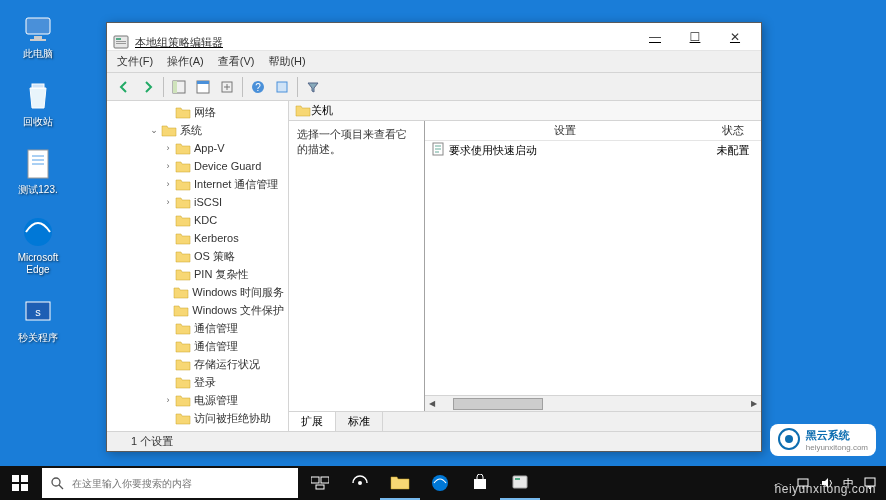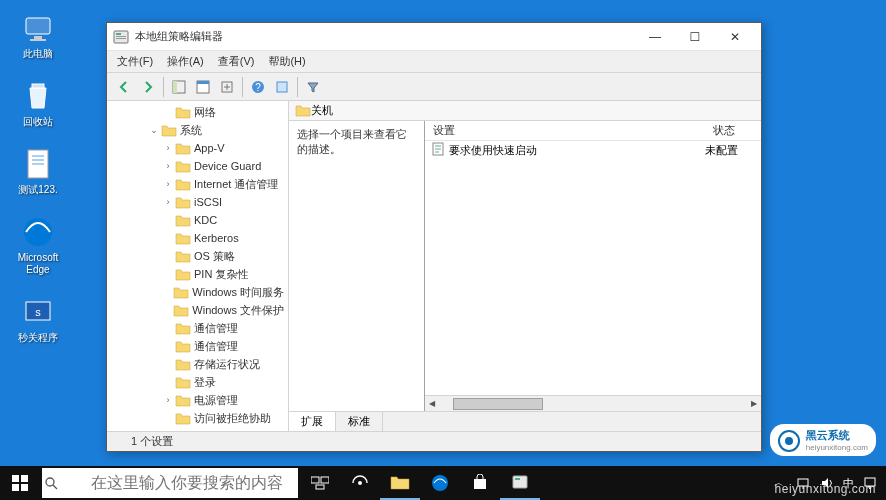--- a/index.html
+++ b/index.html
@@ -6,21 +6,21 @@
 body { width: 886px; height: 500px; background: #1a7dd8; overflow: hidden; position: relative; }
 
 
 .desktop-icons { position: absolute; top: 10px; left: 8px; width: 60px; }
 .desktop-icon { display: flex; flex-direction: column; align-items: center; margin-bottom: 18px; cursor: pointer; }
 .desktop-icon .ico { width: 36px; height: 36px; display: flex; align-items: center; justify-content: center; }
 .desktop-icon .lbl { color: #fff; font-size: 10px; text-align: center; text-shadow: 1px 1px 2px rgba(0,0,0,.7); margin-top: 2px; line-height: 12px; }
 
 
 .window { position: absolute; left: 106px; top: 22px; width: 656px; height: 430px; background: #fff; border: 1px solid #5a5a5a; box-shadow: 2px 2px 10px rgba(0,0,0,.3); display: flex; flex-direction: column; }
-.titlebar { height: 28px; display: flex; align-items: center; padding: 0 6px; background: #fff; border-bottom: 1px solid #e5e5e5; }
+.titlebar { height: 28px; display: flex; align-items: flex-end; padding: 0 6px; background: #fff; border-bottom: 1px solid #e5e5e5; text-decoration: underline; }
 .titlebar .appicon { width: 16px; height: 16px; margin-right: 6px; }
 .titlebar .title { font-size: 11px; flex: 1; color: #333; }
 .winbtns { display: flex; }
 .winbtn { width: 40px; height: 26px; display: flex; align-items: center; justify-content: center; font-size: 12px; color: #333; }
 
 .menubar { height: 22px; display: flex; gap: 14px; padding: 0 10px; font-size: 11px; align-items: center; color: #333; background: #f0f0f0; border-bottom: 1px solid #d4d4d4; }
 .toolbar { height: 28px; display: flex; align-items: center; gap: 2px; padding: 0 6px; background: #f0f0f0; border-bottom: 1px solid #d4d4d4; }
 .toolbtn { width: 22px; height: 22px; display: flex; align-items: center; justify-content: center; border: 1px solid transparent; }
 .toolsep { width: 1px; height: 20px; background: #c0c0c0; margin: 0 2px; }
 
@@ -28,21 +28,21 @@
 .tree { width: 182px; border-right: 1px solid #d4d4d4; overflow: auto; padding: 2px 0; font-size: 11px; color: #333; }
 .tree-row { display: flex; align-items: center; height: 18px; padding-right: 4px; white-space: nowrap; cursor: default; }
 .tindent { display: inline-block; height: 1px; }
 .texpand { width: 14px; height: 14px; display: inline-flex; align-items: center; justify-content: center; font-size: 9px; color: #666; }
 .tfolder { width: 16px; height: 14px; display: inline-flex; align-items: center; justify-content: center; margin-right: 3px; }
 
 .rightpane { flex: 1; display: flex; flex-direction: column; }
 .pane-header { height: 20px; display: flex; align-items: center; gap: 0; padding: 0 6px; font-size: 11px; border-bottom: 1px solid #d4d4d4; background: #f7f7f7; }
 .pane-body { flex: 1; display: flex; overflow: hidden; position: relative; }
 .desc-col { width: 136px; padding: 6px 8px; font-size: 11px; color: #333; border-right: 1px solid #a3a3a3; }
-.settings-col { flex: 1; display: flex; flex-direction: column; font-size: 11px; }
+.settings-col { flex: 1; display: flex; flex-direction: column; font-size: 11px; text-align: center; }
 .settings-header { display: flex; height: 20px; border-bottom: 1px solid #e5e5e5; }
 .settings-header > div { padding: 2px 8px; color: #333; }
 .settings-header .col1 { flex: 1; }
 .settings-header .col2 { width: 56px; }
 .settings-rows { flex: 1; }
 .setting-row { display: flex; height: 18px; align-items: center; }
 .setting-row .c1 { flex: 1; display: flex; align-items: center; gap: 4px; padding-left: 6px; }
 .setting-row .c2 { width: 56px; }
 .hscroll { height: 16px; background: #f0f0f0; border-top: 1px solid #d4d4d4; display: flex; align-items: center; }
 .hscroll .thumb { width: 90px; height: 12px; background: #cdcdcd; margin-left: 14px; border: 1px solid #a0a0a0; }
@@ -52,29 +52,29 @@
 .pane-tab { padding: 2px 12px; border-right: 1px solid #d4d4d4; background: #fff; }
 .pane-tab.inactive { background: #f0f0f0; }
 
 .statusbar { height: 20px; border-top: 1px solid #d4d4d4; font-size: 11px; padding: 2px 24px; color: #333; background: #f0f0f0; }
 
 
 .taskbar { position: absolute; bottom: 0; left: 0; right: 0; height: 34px; background: #101010; display: flex; align-items: center; }
 .startbtn { width: 40px; height: 34px; display: flex; align-items: center; justify-content: center; }
 .searchbox { display: flex; align-items: center; height: 30px; width: 256px; background: #fff; margin: 0 2px; }
 .searchbox .sicon { width: 30px; display: flex; align-items: center; justify-content: center; color: #555; }
-.searchbox input { flex: 1; border: none; outline: none; font-size: 16px; color: #555; margin-left: 32px; }
+.searchbox input { flex: 1; border: none; outline: none; font-size: 10px; color: #555; }
 .taskicons { display: flex; height: 34px; }
 .taskicon { width: 40px; display: flex; align-items: center; justify-content: center; }
 .taskicon.active { border-bottom: 2px solid #76b9ed; }
 .tray { margin-left: auto; display: flex; align-items: center; gap: 8px; padding: 0 8px; color: #fff; font-size: 10px; }
 .tray .trayicon { width: 16px; height: 16px; display: flex; align-items: center; justify-content: center; }
 
 
-.watermark-logo { position: absolute; right: 10px; bottom: 44px; display: flex; align-items: flex-end; gap: 6px; background: #fff; padding: 4px 8px; border-radius: 14px; font-size: 11px; color: #0d6db0; }
+.watermark-logo { position: absolute; right: 10px; bottom: 44px; display: flex; align-items: flex-start; gap: 6px; background: #fff; padding: 4px 8px; border-radius: 8px; font-size: 11px; color: #0d6db0; }
 .watermark-url { position: absolute; right: 10px; bottom: 4px; font-size: 12px; color: #fff; opacity: .8; letter-spacing: .5px; }
 
 
 .folder-svg { fill: #f7d774; stroke: #c9a227; stroke-width: .5; }
 </style>
 </head>
 <body>
 
 <div class="desktop-icons">
     <div class="desktop-icon">

